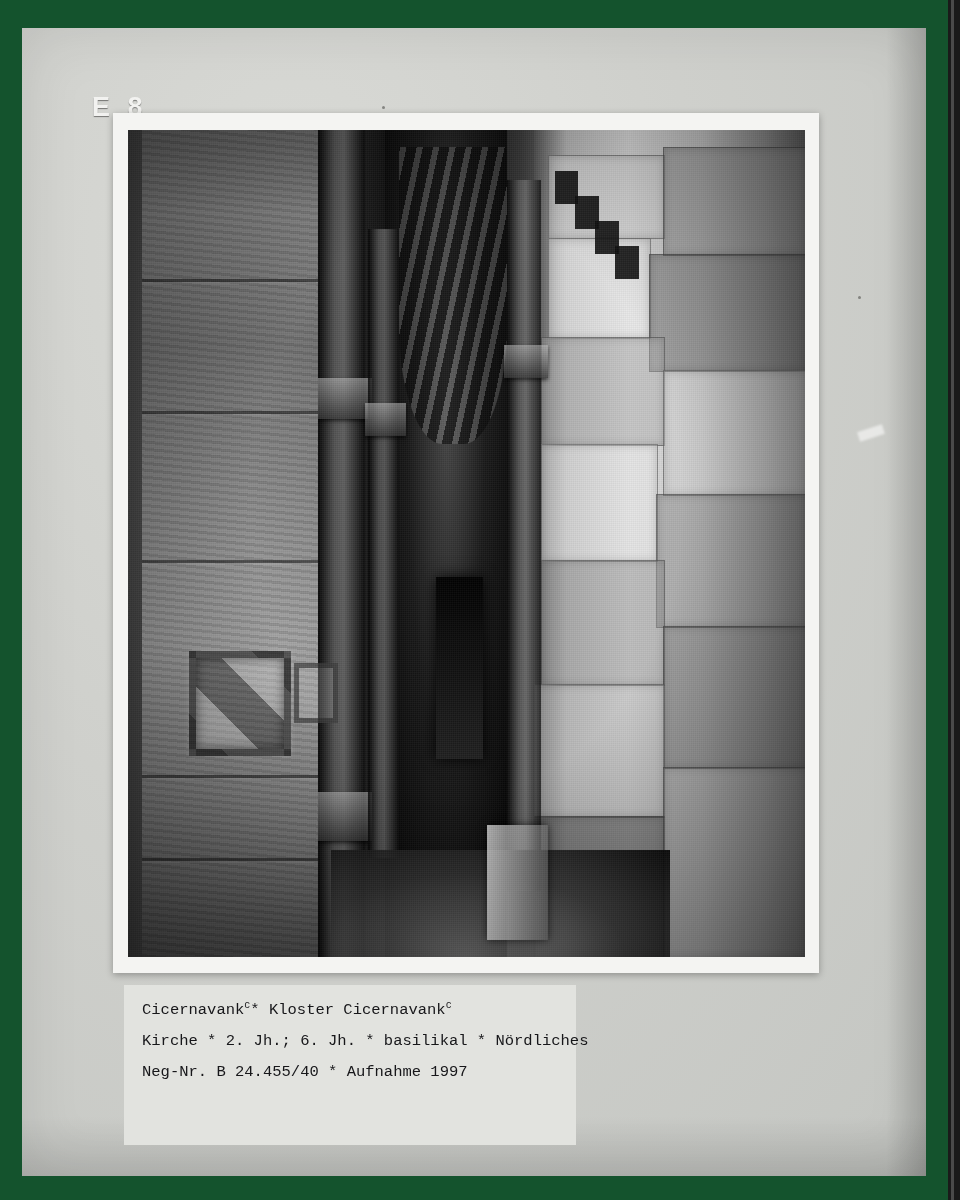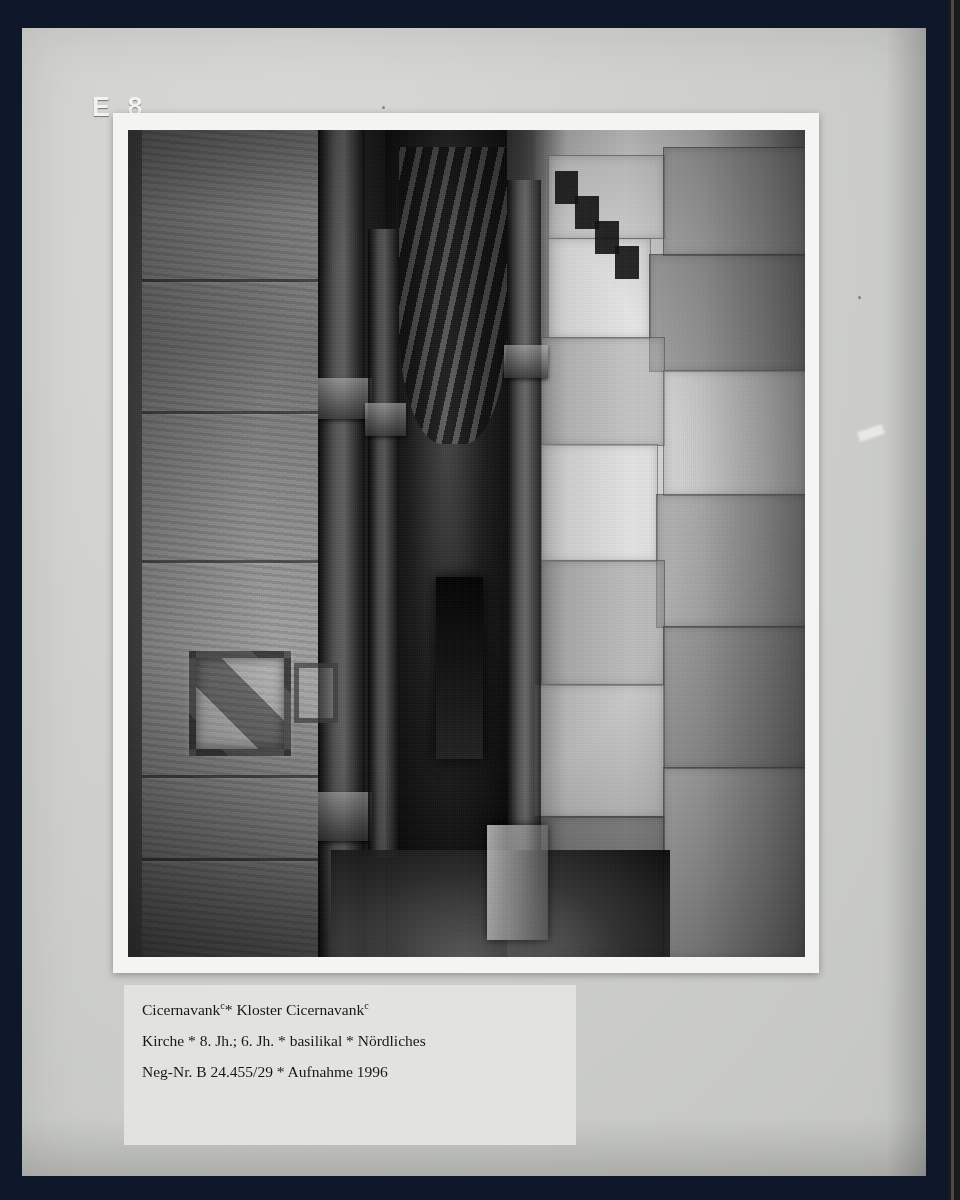--- a/index.html
+++ b/index.html
@@ -12,21 +12,21 @@
     height: 1200px;
     overflow: hidden;
     font-family: "Liberation Serif", serif;
   }
 
   
   .scan {
     position: relative;
     width: 960px;
     height: 1200px;
-    background: #0f172a;
+    background: #14532d;
   }
 
   
   .scan-right-strip {
     position: absolute;
     top: 0;
     right: 0;
     width: 12px;
     height: 1200px;
     background: #1a1a1a;
@@ -245,21 +245,21 @@
     position: absolute;
     left: 124px;
     top: 985px;
     width: 452px;
     height: 160px;
     background: #e2e3df;
     padding: 14px 16px 0 18px;
     box-sizing: border-box;
   }
   .caption-line {
-    font-family: Liberation Serif, serif;
+    font-family: Liberation Mono, monospace;
     font-size: 15.5px;
     color: #17171a;
     line-height: 1.34;
     white-space: nowrap;
   }
   .caption-block { margin-bottom: 10px; }
   .sup {
     font-size: 10px;
     vertical-align: super;
     letter-spacing: 0;
@@ -339,21 +339,21 @@
       <div class="ph-layer ph-vignette"></div>
     </div>
   </div>
 
   <div class="caption">
     <div class="caption-block">
       <div class="caption-line"><span>Cicernavank</span><span class="sup">c</span><span>* Kloster Cicernavank</span><span class="sup">c</span></div>
     </div>
 
     <div class="caption-block">
-      <div class="caption-line">Kirche * 8. Jh.; 6. Jh. * basilikal * Nördliches</div>
+      <div class="caption-line">Kirche * 2. Jh.; 6. Jh. * basilikal * Nördliches</div>
     </div>
 
     <div class="caption-block">
-      <div class="caption-line">Neg-Nr. B 24.455/29 * Aufnahme 1996</div>
+      <div class="caption-line">Neg-Nr. B 24.455/40 * Aufnahme 1997</div>
     </div>
   </div>
 
 </div>
 
 </body></html>

